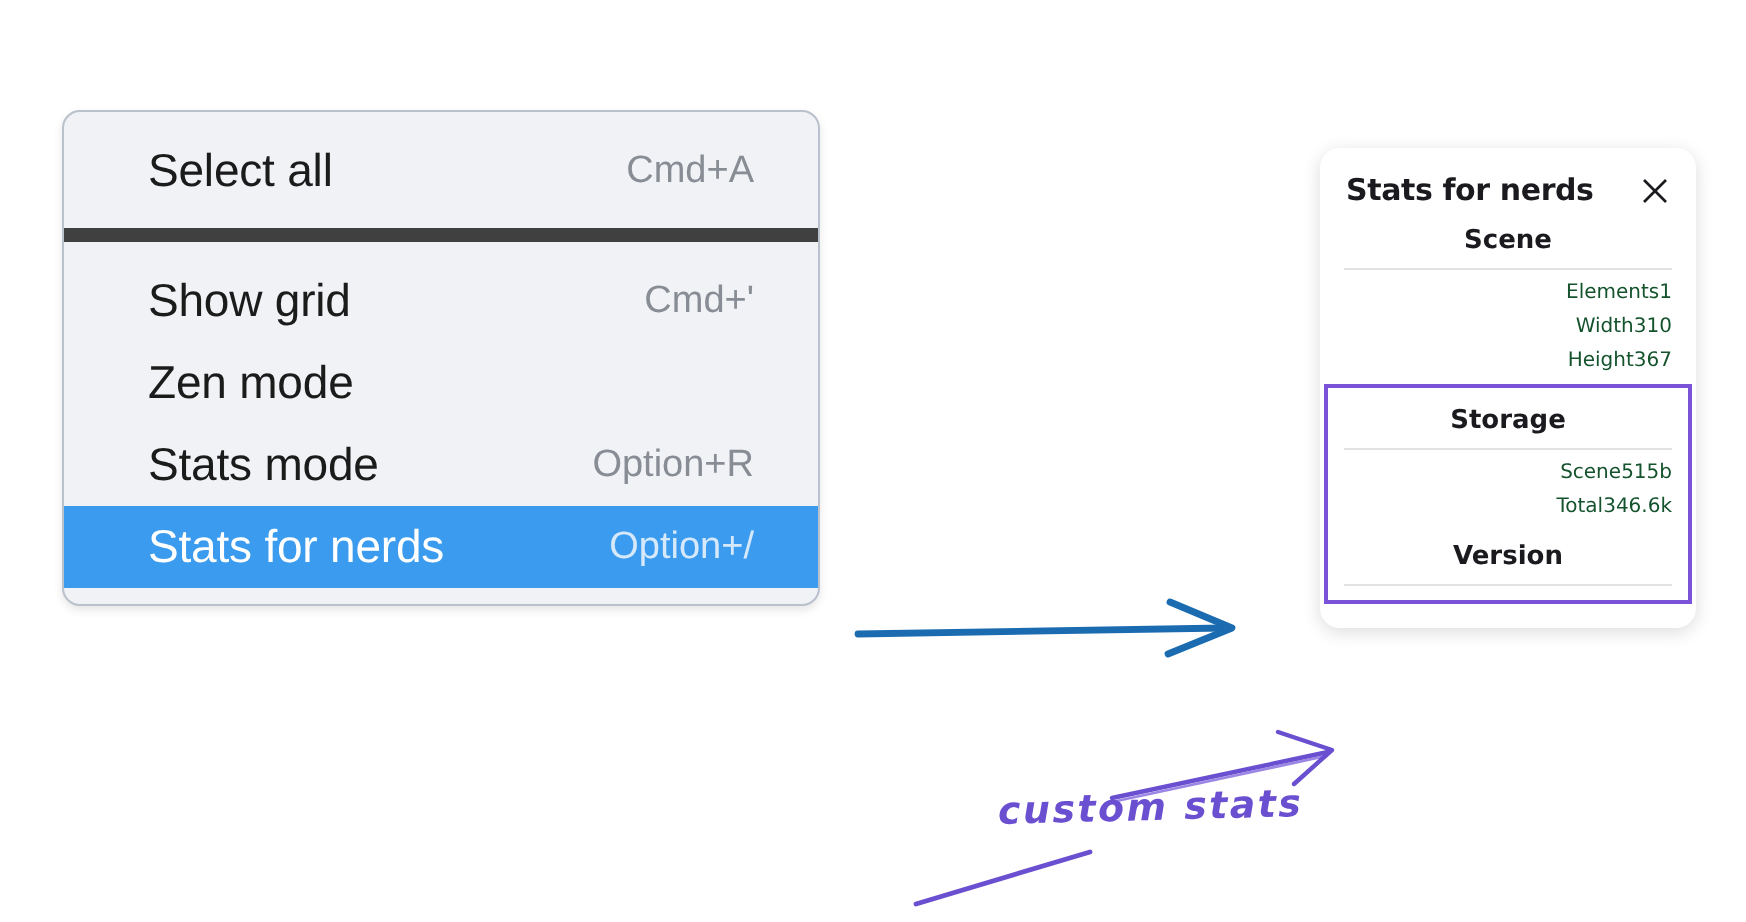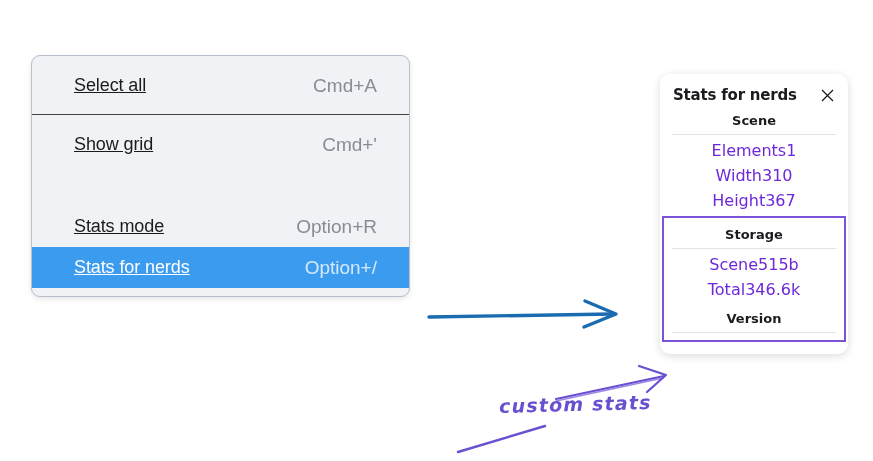--- a/index.html
+++ b/index.html
@@ -25,37 +25,36 @@
     background: #f0f2f5;
     border: 1px solid #b9c1cc;
     border-radius: 9px;
     box-shadow: 0 2px 5px rgba(0,0,0,0.10);
     overflow: hidden;
   }
   .menu-section {
     padding: 9px 0 8px 0;
   }
   .menu-section + .menu-section {
-    border-top: 1px solid #404040;
+    border-top: 7px solid #404040;
   }
   .menu-item {
     display: flex;
     align-items: center;
     justify-content: space-between;
     height: 41px;
     padding: 0 32px 0 42px;
     box-sizing: border-box;
     cursor: default;
   }
   .menu-item .mi-label {
-    font-size: 18px;
+    font-size: 23px;
     color: #1b1b1b;
     letter-spacing: -0.1px;
     white-space: nowrap;
-    text-decoration: underline;
   }
   .menu-item .mi-shortcut {
     font-size: 19px;
     color: #888d95;
     white-space: nowrap;
   }
   .menu-item.selected {
     background: #3b9bee;
   }
   .menu-item.selected .mi-label {
@@ -110,23 +109,23 @@
     padding: 9px 0 6px 0;
   }
   .sp-rule {
     height: 1px;
     background: #e2e2e4;
     margin: 0 0 3px 0;
   }
   .sp-row {
     display: flex;
     align-items: baseline;
-    justify-content: center;
-    font-size: 16px;
-    color: #6d28d9;
+    justify-content: flex-end;
+    font-size: 10px;
+    color: #14532d;
     padding: 3px 0 3px 0;
   }
   .sp-row .sp-key { white-space: nowrap; }
   .sp-row .sp-val { white-space: nowrap; }
   .sp-fullrow {
     font-size: 14px;
     color: #3c3c40;
     padding: 4px 0 2px 0;
     white-space: nowrap;
   }
@@ -172,20 +171,21 @@
       <span class="mi-shortcut">Cmd+A</span>
     </div>
   </div>
 
   <div class="menu-section">
     <div class="menu-item">
       <span class="mi-label">Show grid</span>
       <span class="mi-shortcut">Cmd+'</span>
     </div>
     <div class="menu-item">
+      <span class="mi-label">Zen mode</span>
     </div>
     <div class="menu-item">
       <span class="mi-label">Stats mode</span>
       <span class="mi-shortcut">Option+R</span>
     </div>
     <div class="menu-item selected">
       <span class="mi-label">Stats for nerds</span>
       <span class="mi-shortcut">Option+/</span>
     </div>
   </div>

